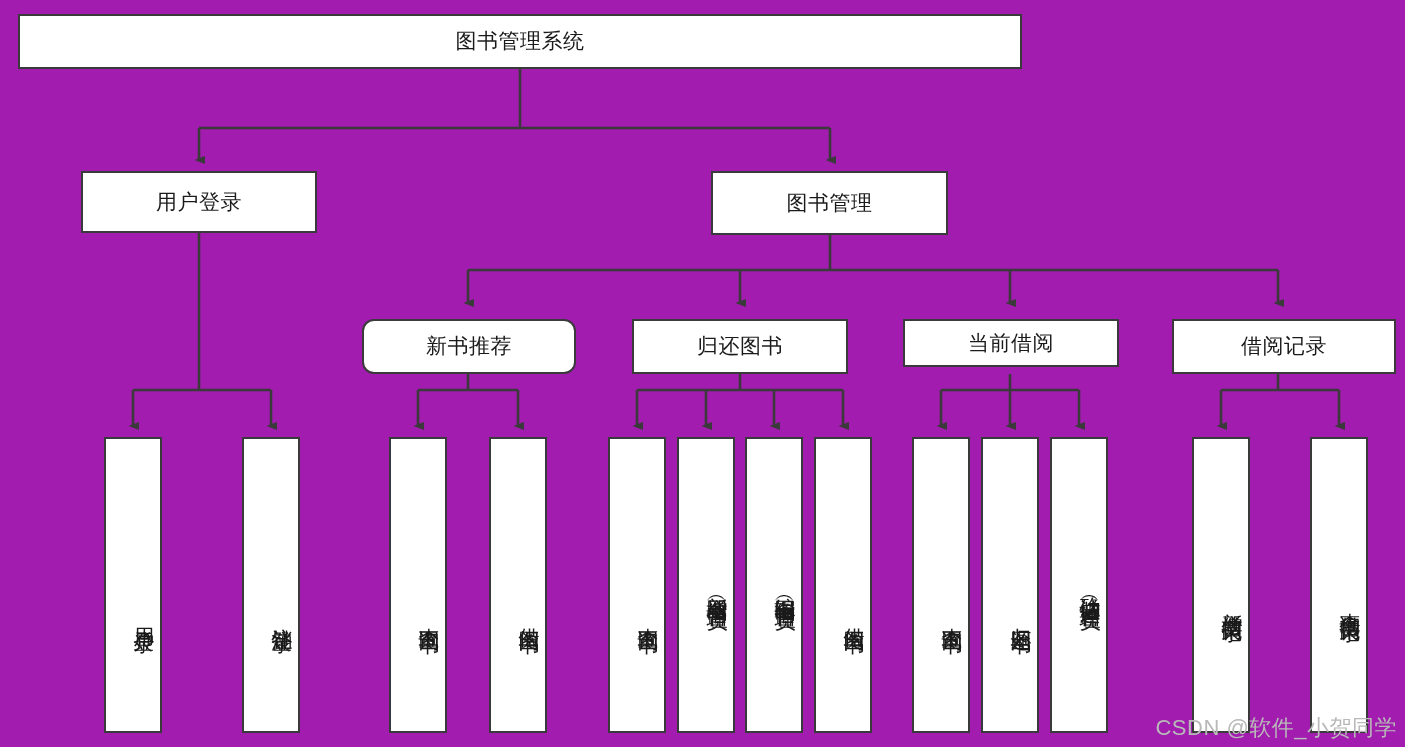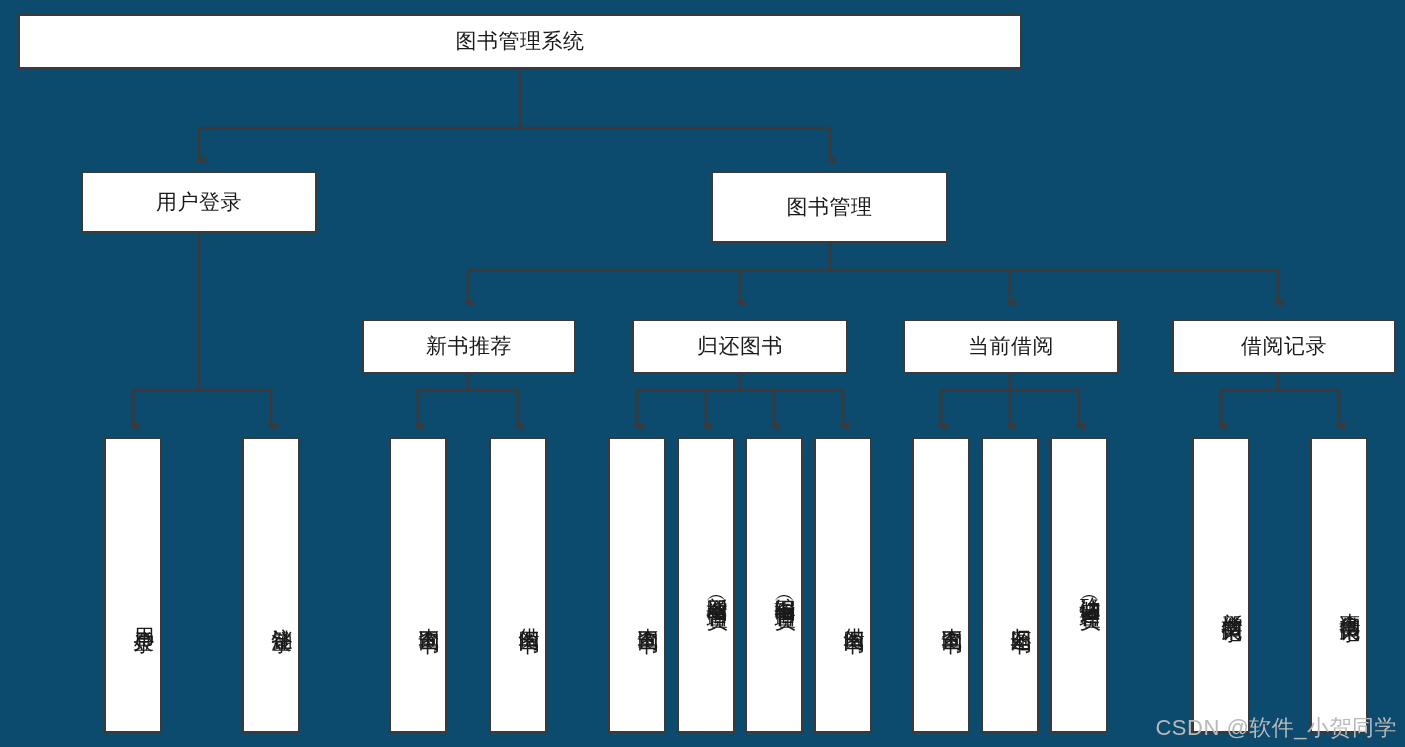--- a/index.html
+++ b/index.html
@@ -8,21 +8,21 @@
     padding: 0;
     background: #ffffff;
   }
   body {
     font-family: "Liberation Sans", "DejaVu Sans", sans-serif;
   }
   #canvas {
     position: relative;
     width: 1405px;
     height: 747px;
-    background: #0c4a6e;
+    background: #a21caf;
     overflow: hidden;
     text-decoration: underline;
   }
   #edges {
     position: absolute;
     left: 0;
     top: 0;
     width: 1405px;
     height: 747px;
     pointer-events: none;
@@ -124,31 +124,31 @@
     </g>
   </svg>
 
   <div class="node node-h" style="left:18px; top:14px; width:1004px; height:55px;">
     <span>图书管理系统</span>
   </div>
 
   <div class="node node-h" style="left:81px; top:171px; width:236px; height:62px;">
     <span>用户登录</span>
   </div>
-  <div class="node node-h" style="left:711px; top:171px; width:237px; height:72px;">
+  <div class="node node-h" style="left:711px; top:171px; width:237px; height:64px;">
     <span>图书管理</span>
   </div>
 
-  <div class="node node-h" style="left:362px; top:319px; width:214px; height:55px;">
+  <div class="node node-h" style="left:362px; top:319px; width:214px; height:55px;border-radius:12px;">
     <span>新书推荐</span>
   </div>
   <div class="node node-h" style="left:632px; top:319px; width:216px; height:55px;">
     <span>归还图书</span>
   </div>
-  <div class="node node-h" style="left:903px; top:319px; width:216px; height:55px;justify-content:center;">
+  <div class="node node-h" style="left:903px; top:319px; width:216px; height:48px;justify-content:center;">
     <span>当前借阅</span>
   </div>
   <div class="node node-h" style="left:1172px; top:319px; width:224px; height:55px;">
     <span>借阅记录</span>
   </div>
 
   <div class="node node-v" style="left:104px; top:437px; width:58px; height:296px; padding-top:60px;">
     <span>用户登录</span>
   </div>
   <div class="node node-v" style="left:242px; top:437px; width:58px; height:296px; padding-top:60px;">

